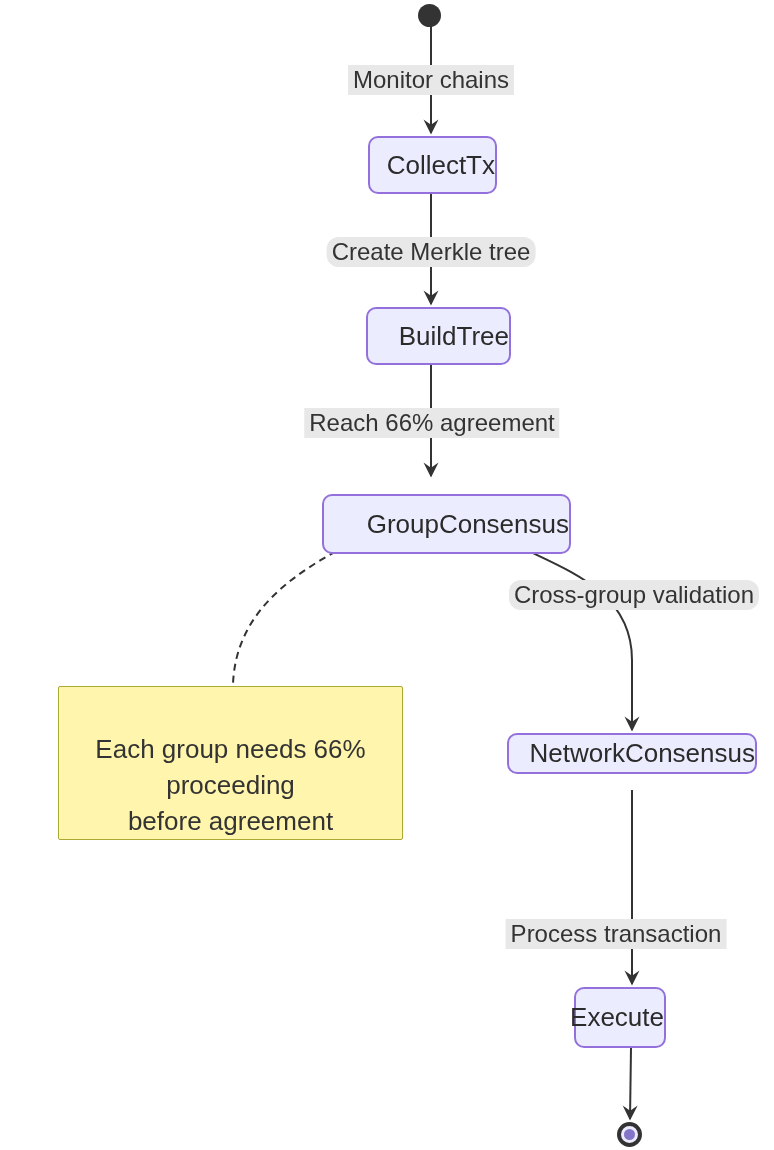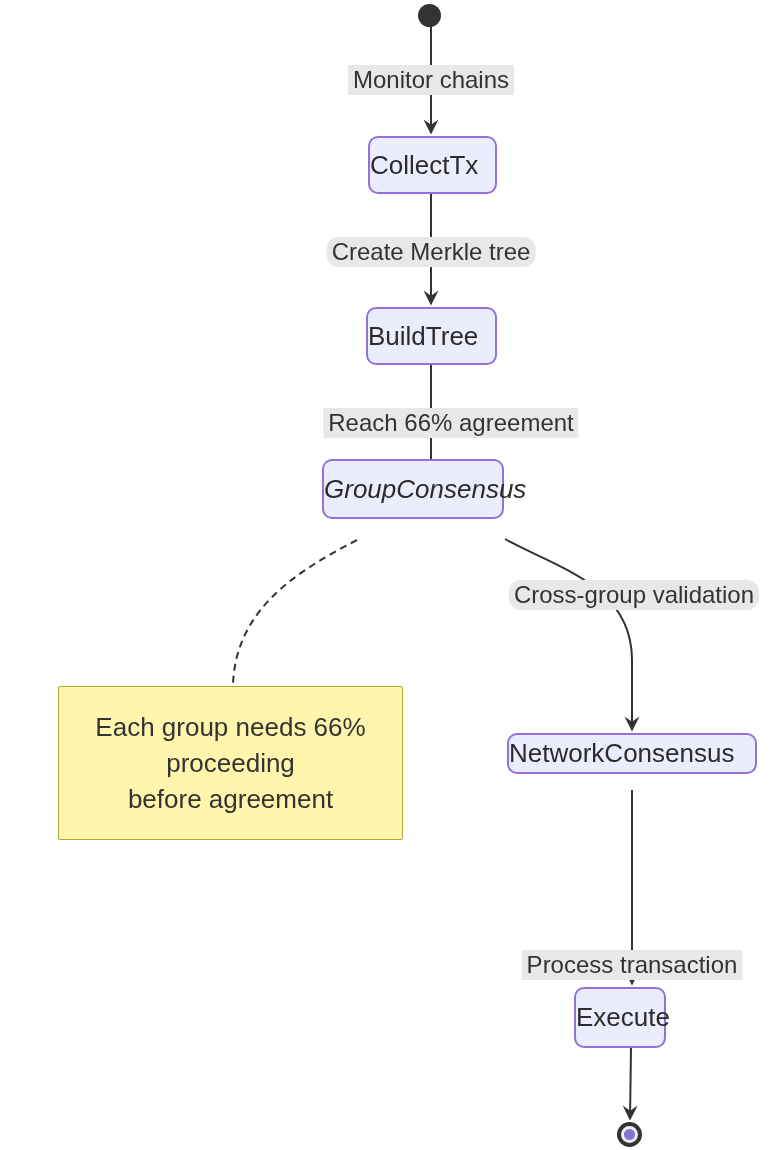--- a/index.html
+++ b/index.html
@@ -24,21 +24,21 @@
   svg.edges{position:absolute;inset:0;width:774px;height:1150px;}
   .edge{stroke:var(--line);stroke-width:2;fill:none;}
   .edge.dashed{stroke-dasharray:7 5;}
   #arrowhead path{fill:var(--line);}
 
   .state{
     position:absolute;
     background:var(--state-fill);
     border:2px solid var(--state-border);
     border-radius:10px;
-    display:flex;align-items:center;justify-content:flex-start;
+    display:flex;align-items:center;justify-content:flex-end;
     font-size:26px;color:var(--text);
     white-space:nowrap;
   }
   .edge-label{
     position:absolute;transform:translate(-50%,-50%);
     background:var(--label-bg);
     color:#333333;font-size:24px;line-height:1.25;
     padding:0 5px;white-space:nowrap;
   }
   .start-dot{
@@ -53,21 +53,21 @@
   }
   .end-inner{
     width:11px;height:11px;border-radius:50%;
     background:var(--end-inner);
   }
   .note{
     position:absolute;left:58px;top:686px;width:345px;height:154px;
     background:var(--note-fill);
     border:1.5px solid var(--note-border);
     border-radius:2px;
-    display:flex;flex-direction:column;align-items:center;justify-content:center;
+    display:flex;flex-direction:column;align-items:center;justify-content:flex-end;
     font-size:26px;color:#333333;line-height:36px;
     text-align:center;
   }
 </style>
 </head>
 <body>
 
 <div class="canvas">
 
   <svg class="edges" xmlns="http://www.w3.org/2000/svg">
@@ -88,43 +88,43 @@
   <div class="start-dot"></div>
 
   <div class="edge-label" style="left:431px;top:80px;">Monitor chains</div>
 
   <div class="state" style="left:368px;top:136px;width:129px;height:58px;">
     <span>CollectTx</span>
   </div>
 
   <div class="edge-label" style="left:431px;top:252px;border-radius:12px;">Create Merkle tree</div>
 
-  <div class="state" style="left:366px;top:307px;width:131px;height:58px;">
+  <div class="state" style="left:366px;top:307px;width:145px;height:58px;">
     <span>BuildTree</span>
   </div>
 
-  <div class="edge-label" style="left:451px;top:423px;">Reach 66% agreement</div>
+  <div class="edge-label" style="left:432px;top:423px;">Reach 66% agreement</div>
 
-  <div class="state" style="left:322px;top:459px;width:182px;height:60px;font-style:italic;">
+  <div class="state" style="left:322px;top:494px;width:249px;height:60px;">
     <span>GroupConsensus</span>
   </div>
 
   <div class="edge-label" style="left:634px;top:595px;border-radius:12px;">Cross-group validation</div>
 
   <div class="note">
     <div>Each group needs 66%</div>
     <div>proceeding</div>
     <div>before agreement</div>
   </div>
 
   <div class="state" style="left:507px;top:733px;width:250px;height:41px;">
     <span>NetworkConsensus</span>
   </div>
 
-  <div class="edge-label" style="left:632px;top:934px;margin-top:31px;">Process transaction</div>
+  <div class="edge-label" style="left:616px;top:934px;">Process transaction</div>
 
   <div class="state" style="left:574px;top:987px;width:92px;height:61px;">
     <span>Execute</span>
   </div>
 
   <div class="end-outer">
     <div class="end-inner"></div>
   </div>
 
 </div>

